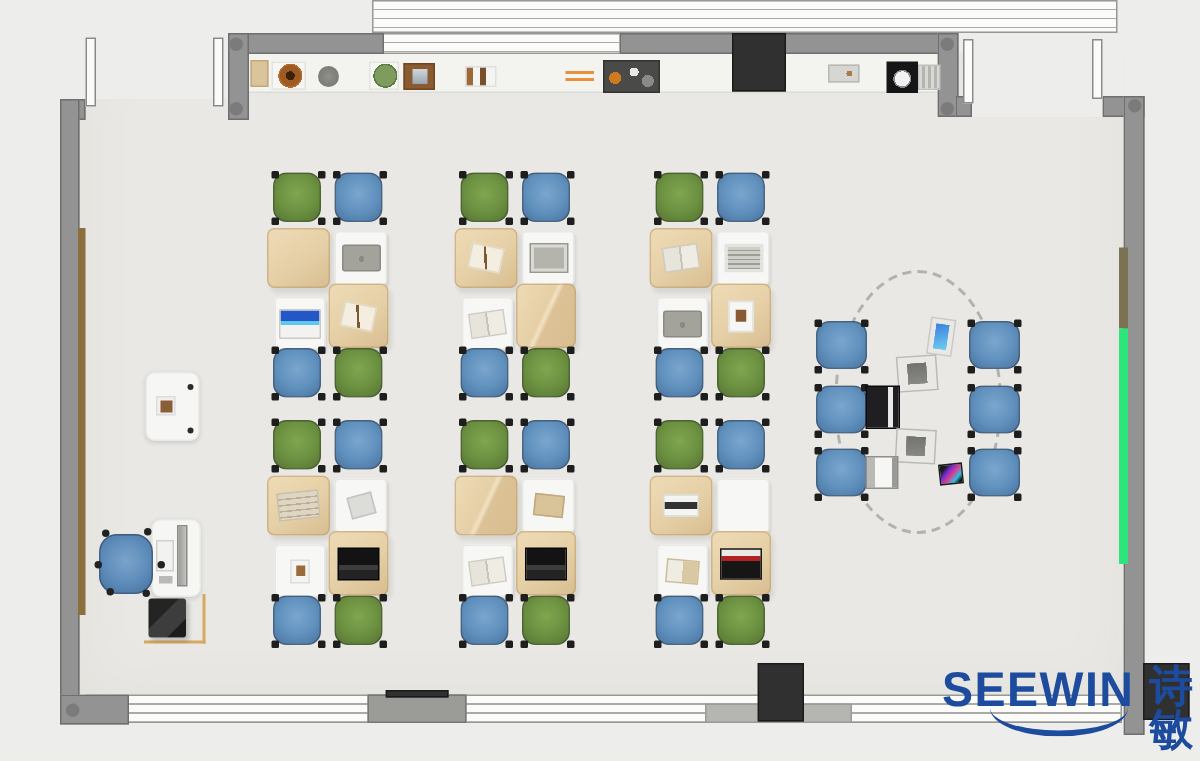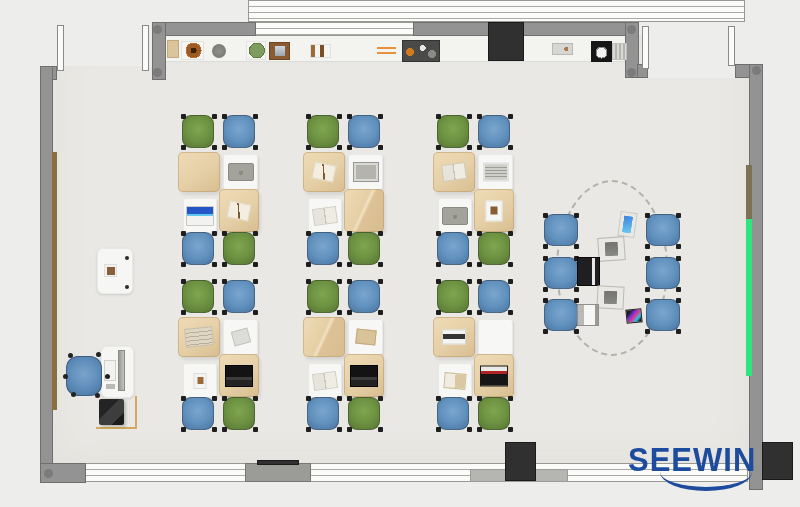--- a/index.html
+++ b/index.html
@@ -284,14 +284,15 @@
       <div class="abs tmonitor" style="left: 118px; top: 350px; width: 7px; height: 41px;"></div>
       <div class="abs tkeyboard" style="left: 104px; top: 360px; width: 12px; height: 21px;"></div>
       <div class="abs tgray" style="left: 106px; top: 384px; width: 9px; height: 5px;"></div>
       <div class="abs tchair" style="left: 66px; top: 356px; width: 36px; height: 40px;"></div>
       <div class="abs tdeskL" style="left: 96px; top: 396px; width: 41px; height: 33px;"></div>
       <div class="abs tprinter" style="left: 99px; top: 399px; width: 25px; height: 26px;"></div>
     </div>
   <div class="logo">
     <span class="brand">SEEWIN</span>
     <span class="swoosh"></span>
+    <span class="cjk">诗敏</span>
   </div>
 </div>
 
 </body></html>

